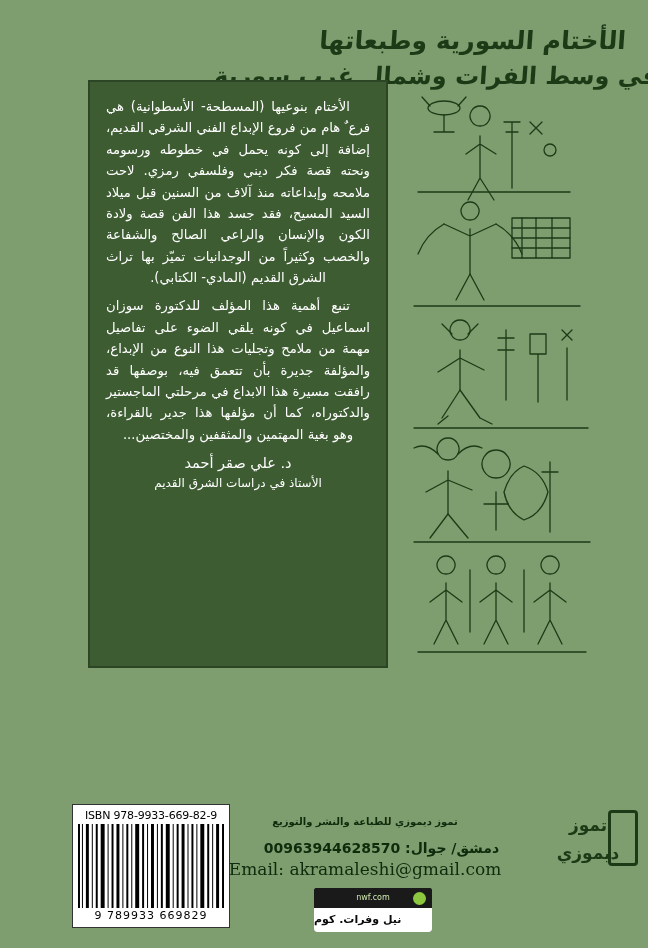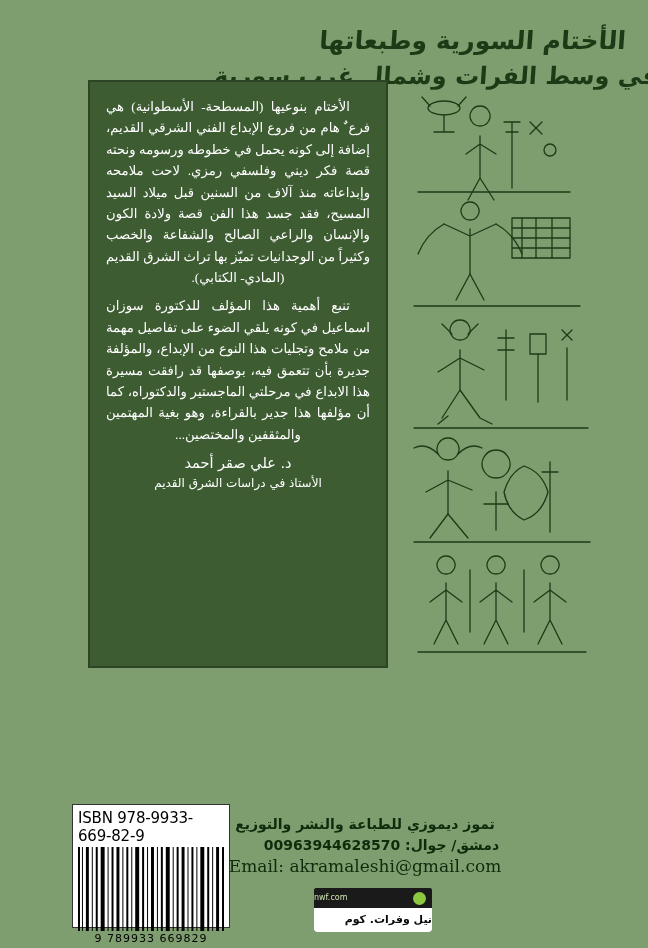--- a/index.html
+++ b/index.html
@@ -71,21 +71,20 @@
     margin: 0 0 7px 0;
     font-size: 13.2px;
     line-height: 1.62;
     text-align: justify;
     text-align-last: center;
     font-family: "DejaVu Sans", sans-serif;
   }
   .text-panel p.indent {
     text-indent: 20px;
     text-align-last: center;
-    font-family: Liberation Serif, serif;
   }
   .signature {
     margin-top: 10px;
     text-align: center;
   }
   .signature .name {
     font-size: 14.5px;
     font-weight: normal;
     margin-bottom: 3px;
   }
@@ -121,24 +120,24 @@
     top: 14px;
     width: 158px;
     height: 124px;
     background: #ffffff;
     border: 1px solid #333;
     box-sizing: border-box;
     padding: 4px 5px 2px 5px;
   }
   .barcode-isbn {
     font-family: "DejaVu Sans", sans-serif;
-    font-size: 15px;
+    font-size: 11px;
     color: #000;
     direction: ltr;
-    text-align: left;
+    text-align: center;
     letter-spacing: -0.2px;
     margin-bottom: 2px;
   }
   .barcode-bars {
     height: 84px;
     width: 100%;
     display: block;
   }
   .barcode-num {
     font-family: "DejaVu Sans", sans-serif;
@@ -153,23 +152,23 @@
   .publisher {
     position: absolute;
     right: 118px;
     top: 26px;
     width: 330px;
     text-align: center;
     direction: rtl;
     color: #0e2b0c;
   }
   .publisher .pub-name {
-    font-size: 14px;
-    font-weight: bold;
-    margin-bottom: 5px;
+    font-size: 10px;
+    font-weight: bold;
+    margin-bottom: 13px;
   }
   .publisher .pub-phone {
     font-size: 14px;
     font-weight: bold;
     margin-bottom: 3px;
     direction: rtl;
     margin-left: 33px;
   }
   .publisher .pub-email {
     font-size: 17px;
@@ -212,31 +211,31 @@
     height: 44px;
     background: #111;
     border-radius: 3px;
     overflow: hidden;
   }
   .badge .badge-top {
     height: 20px;
     background: #1a1a1a;
     color: #cfe8b0;
     font-size: 8px;
-    text-align: left;
+    text-align: center;
     line-height: 20px;
     direction: ltr;
   }
   .badge .badge-bottom {
     height: 24px;
     background: #ffffff;
     color: #0a0a0a;
     font-size: 11px;
     font-weight: bold;
-    text-align: right;
+    text-align: left;
     line-height: 24px;
     direction: rtl;
   }
   .badge .badge-dot {
     position: absolute;
     right: 6px;
     top: 4px;
     width: 13px;
     height: 13px;
     background: #8dc63f;
@@ -369,20 +368,25 @@
       <div class="pub-phone">
         <span>دمشق/ جوال:</span>
         <span>00963944628570</span>
       </div>
       <div class="pub-email">
         <span>Email:</span>
         <span>akramaleshi@gmail.com</span>
       </div>
     </div>
 
+    <div class="logo">
+      <div class="logo-mark"></div>
+      <div class="logo-text">تموز</div>
+      <div class="logo-text">ديموزي</div>
+    </div>
 
     <div class="badge">
       <div class="badge-dot"></div>
       <div class="badge-top">nwf.com</div>
       <div class="badge-bottom">نيل وفرات. كوم</div>
     </div>
 
   </div>
 </div>
 

